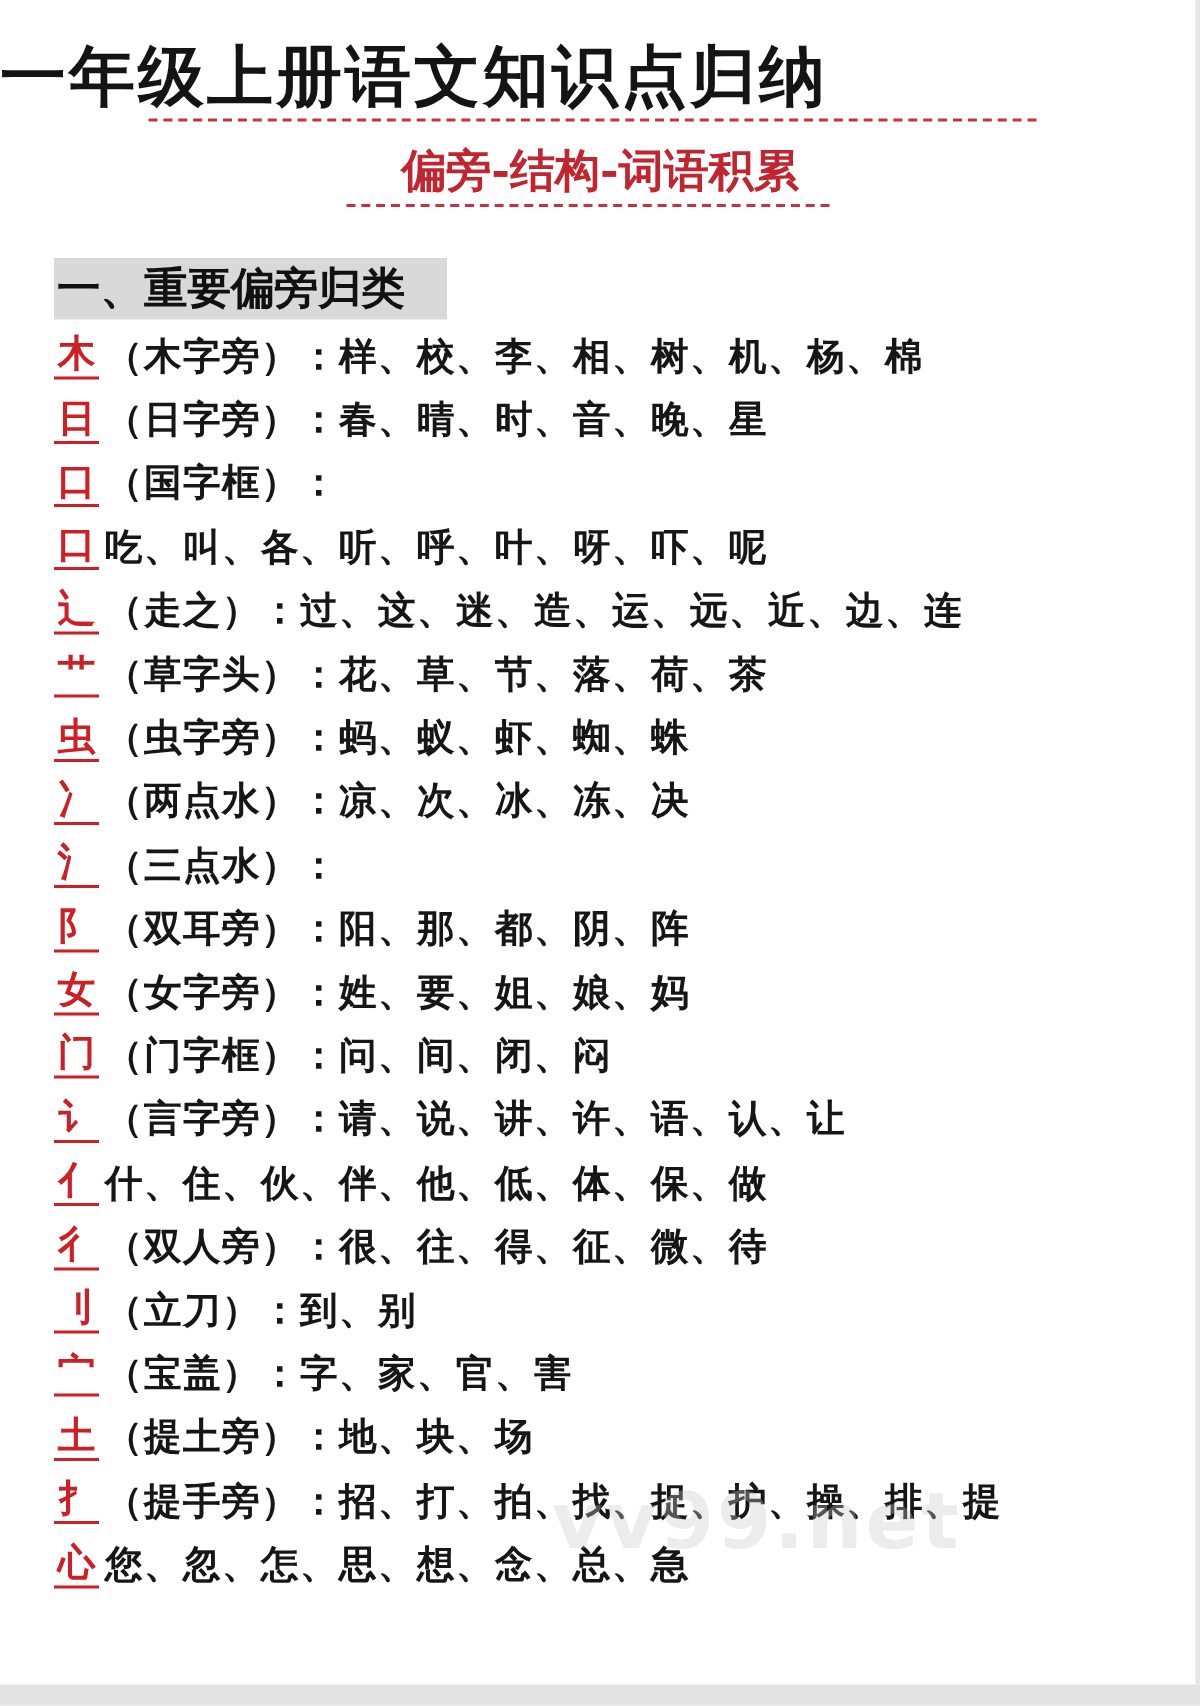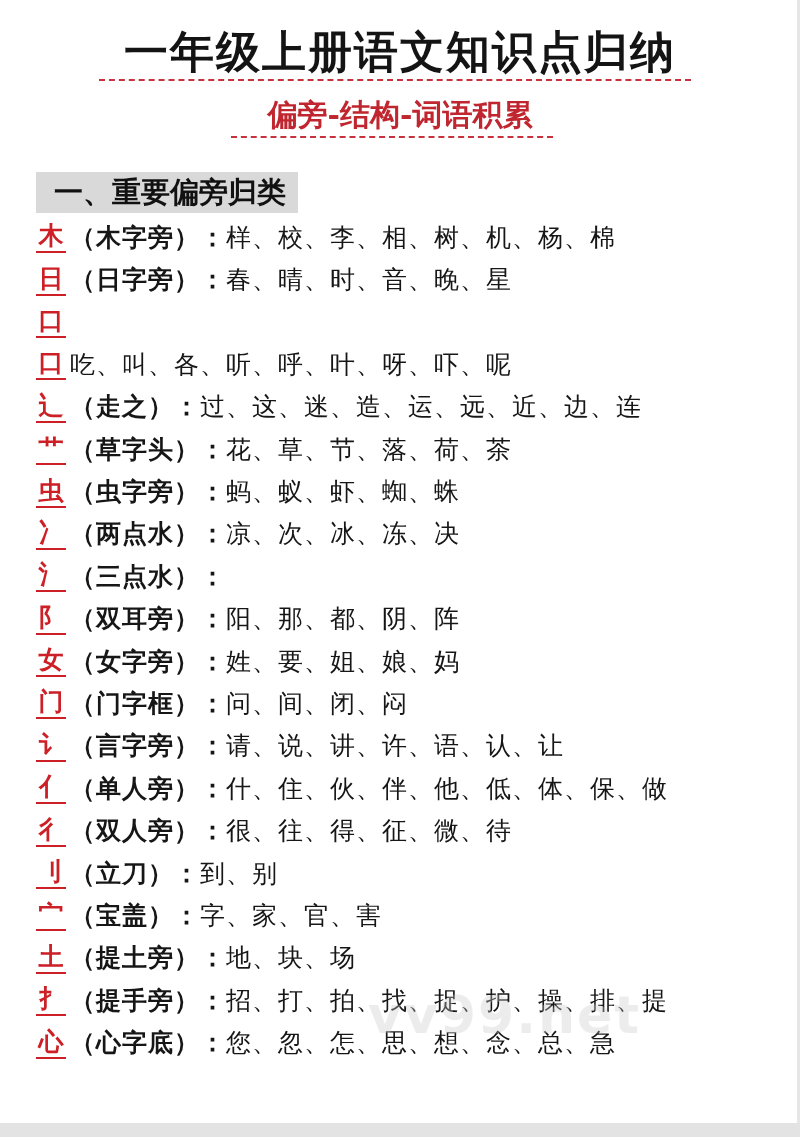--- a/index.html
+++ b/index.html
@@ -27,27 +27,26 @@
       position: absolute;
       left: 0; top: 1123px;
       width: 800px;
       height: 14px;
       background: #e3e3e3;
     }
     .title {
       position: absolute;
       left: 0; top: 26px;
       width: 760px;
-      text-align: center;
+      text-align: left;
       font-size: 44px;
       font-weight: bold;
       letter-spacing: 2px;
       color: #141414;
       line-height: 52px;
-      padding-left: 20px;
     }
     .title-underline {
       position: absolute;
       left: 99px; top: 79px;
       width: 592px;
       height: 0;
       border-top: 2px dashed #c8323c;
     }
     .subtitle {
       position: absolute;
@@ -68,21 +67,21 @@
     }
     .section-heading {
       position: absolute;
       left: 36px; top: 172px;
       width: 262px;
       height: 41px;
       background: #d9d9d9;
       font-size: 29px;
       font-weight: bold;
       line-height: 41px;
-      padding-left: 18px;
+      padding-left: 2px;
       box-sizing: border-box;
       color: #111;
       white-space: nowrap;
     }
     .list {
       position: absolute;
       left: 36px;
       top: 216px;
       width: 740px;
     }
@@ -103,21 +102,21 @@
       font-size: 25px;
       border-bottom: 2px solid #cc1f26;
       line-height: 30px;
       margin-right: 4px;
     }
     .name {
       font-weight: bold;
       letter-spacing: 1px;
     }
     .chars {
-      font-weight: normal;
+      font-weight: bold;
       letter-spacing: 1px;
     }
     .watermark {
       position: absolute;
       left: 368px; top: 985px;
       font-family: "DejaVu Sans", "Liberation Sans", sans-serif;
       font-size: 52px;
       font-weight: bold;
       color: rgba(200, 200, 200, 0.35);
       letter-spacing: 2px;
@@ -141,20 +140,21 @@
         <span class="name">（木字旁）：</span>
         <span class="chars">样、校、李、相、树、机、杨、棉</span>
       </div>
     <div class="row">
         <span class="radical">日</span>
         <span class="name">（日字旁）：</span>
         <span class="chars">春、晴、时、音、晚、星</span>
       </div>
     <div class="row">
         <span class="radical">口</span>
+        <span class="name">（国字框）：</span>
       </div>
     <div class="row">
         <span class="radical">口</span>
         <span class="chars">吃、叫、各、听、呼、叶、呀、吓、呢</span>
       </div>
     <div class="row">
         <span class="radical">辶</span>
         <span class="name">（走之）：</span>
         <span class="chars">过、这、迷、造、运、远、近、边、连</span>
       </div>
@@ -192,21 +192,20 @@
         <span class="name">（门字框）：</span>
         <span class="chars">问、间、闭、闷</span>
       </div>
     <div class="row">
         <span class="radical">讠</span>
         <span class="name">（言字旁）：</span>
         <span class="chars">请、说、讲、许、语、认、让</span>
       </div>
     <div class="row">
         <span class="radical">亻</span>
-        <span class="name">（单人旁）：</span>
         <span class="chars">什、住、伙、伴、他、低、体、保、做</span>
       </div>
     <div class="row">
         <span class="radical">彳</span>
         <span class="name">（双人旁）：</span>
         <span class="chars">很、往、得、征、微、待</span>
       </div>
     <div class="row">
         <span class="radical">刂</span>
         <span class="name">（立刀）：</span>
@@ -222,20 +221,19 @@
         <span class="name">（提土旁）：</span>
         <span class="chars">地、块、场</span>
       </div>
     <div class="row">
         <span class="radical">扌</span>
         <span class="name">（提手旁）：</span>
         <span class="chars">招、打、拍、找、捉、护、操、排、提</span>
       </div>
     <div class="row">
         <span class="radical">心</span>
-        <span class="name">（心字底）：</span>
         <span class="chars">您、忽、怎、思、想、念、总、急</span>
       </div>
   </div>
 
   <div class="watermark">vv99.net</div>
 </div>
 <div class="bottom-band"></div>
 
 </body></html>

